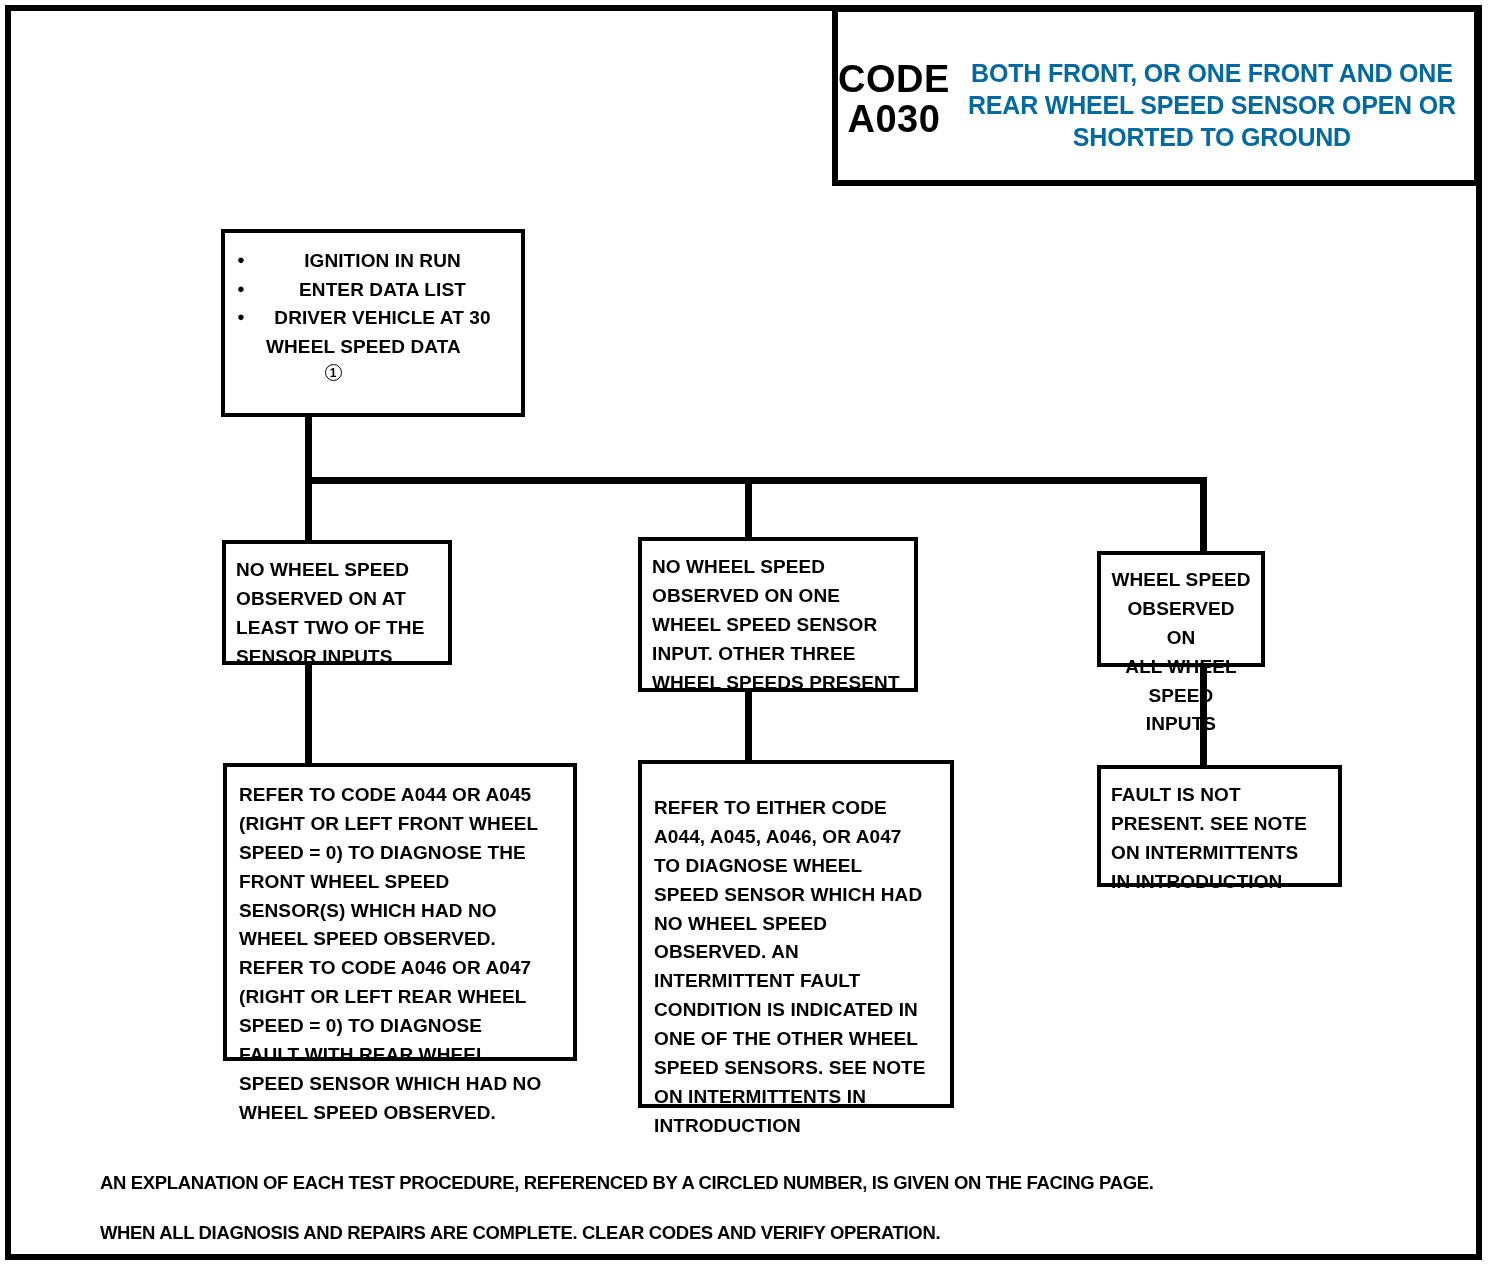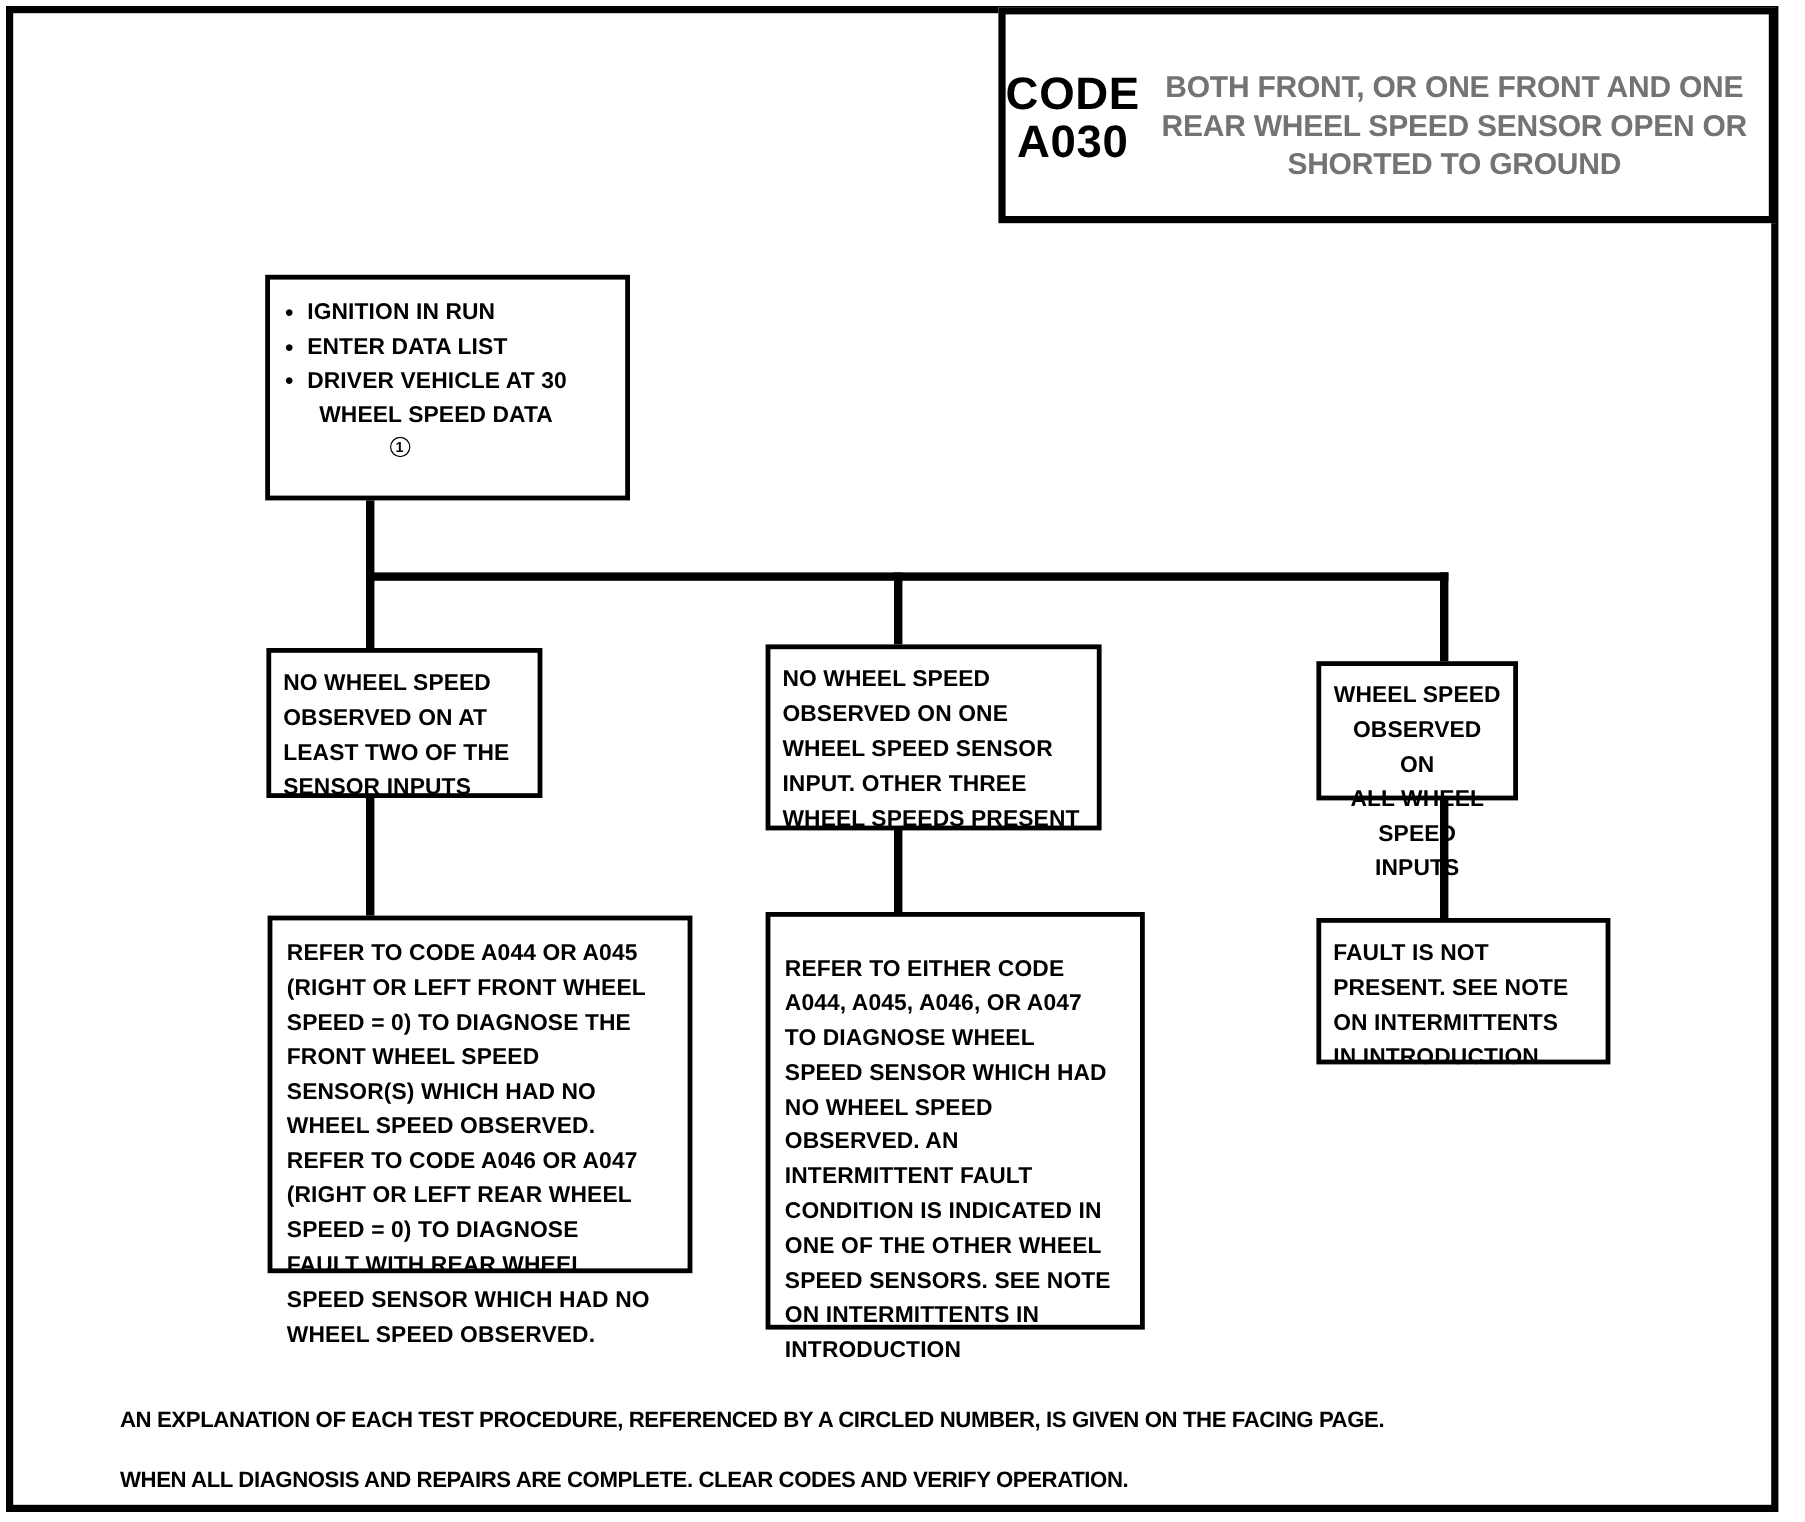--- a/index.html
+++ b/index.html
@@ -54,21 +54,21 @@
     font-weight: bold;
     letter-spacing: 0.5px;
     color: #000;
     line-height: 1.05;
     text-align: center;
   }
   .title-desc {
     margin-top: 10px;
     font-size: 25px;
     font-weight: bold;
-    color: #737373;
+    color: #0369a1;
     line-height: 1.28;
     text-align: center;
     letter-spacing: -0.2px;
   }
 
   
   .fbox {
     position: absolute;
     border: 4px solid #000000;
     box-sizing: border-box;
@@ -90,20 +90,21 @@
     width: 304px;
     height: 188px;
     padding: 14px 12px 6px 12px;
   }
   #box-start .bullet-line {
     font-size: 19px;
     line-height: 1.5;
     position: relative;
     padding-left: 19px;
     letter-spacing: 0.1px;
+    text-align: center;
   }
   #box-start .bullet-line::before {
     content: "\25CF";
     position: absolute;
     left: 0;
     top: 0;
     font-size: 13px;
     line-height: 1.95;
   }
   #box-start .cont-line {

